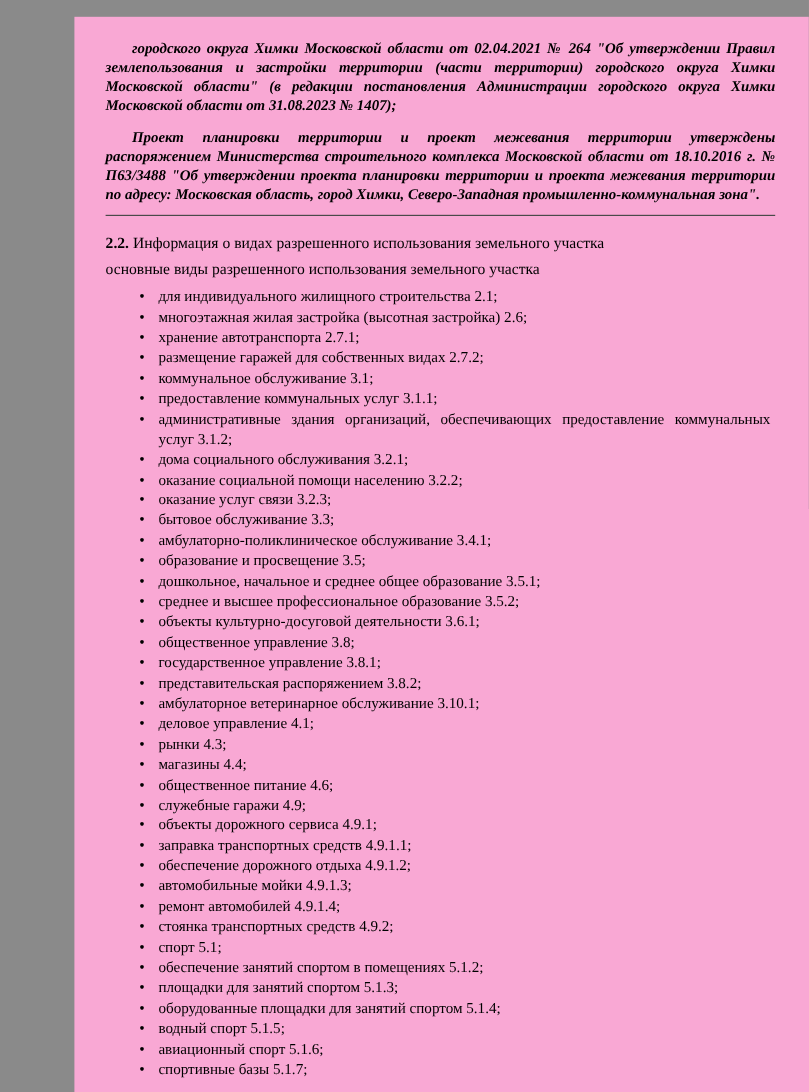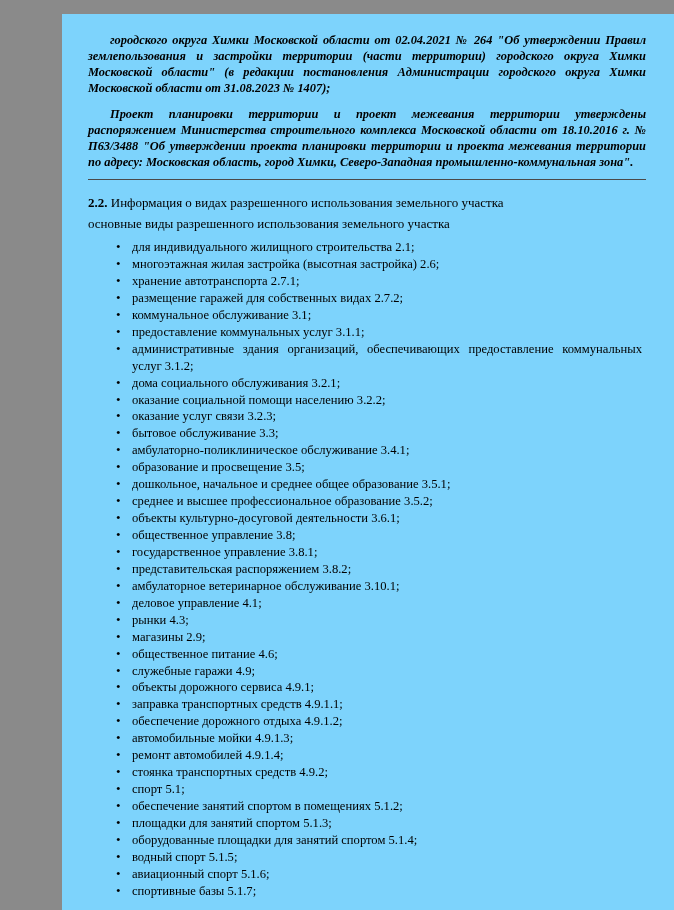--- a/index.html
+++ b/index.html
@@ -12,21 +12,21 @@
     height: 910px;
     overflow: hidden;
     font-family: "Liberation Serif", serif;
   }
   .page {
     position: absolute;
     left: 62px;
     top: 14px;
     width: 612px;
     height: 896px;
-    background: #7dd3fc;
+    background: #f9a8d4;
     box-sizing: border-box;
     padding: 18px 28px 0 26px;
     overflow: hidden;
   }
   .header-block {
     font-style: italic;
     font-weight: bold;
     font-size: 12.4px;
     line-height: 1.30;
     text-align: center;
@@ -125,21 +125,21 @@
     <li>образование и просвещение 3.5;</li>
     <li>дошкольное, начальное и среднее общее образование 3.5.1;</li>
     <li>среднее и высшее профессиональное образование 3.5.2;</li>
     <li>объекты культурно-досуговой деятельности 3.6.1;</li>
     <li>общественное управление 3.8;</li>
     <li>государственное управление 3.8.1;</li>
     <li>представительская распоряжением 3.8.2;</li>
     <li>амбулаторное ветеринарное обслуживание 3.10.1;</li>
     <li>деловое управление 4.1;</li>
     <li>рынки 4.3;</li>
-    <li>магазины 2.9;</li>
+    <li>магазины 4.4;</li>
     <li>общественное питание 4.6;</li>
     <li>служебные гаражи 4.9;</li>
     <li>объекты дорожного сервиса 4.9.1;</li>
     <li>заправка транспортных средств 4.9.1.1;</li>
     <li>обеспечение дорожного отдыха 4.9.1.2;</li>
     <li>автомобильные мойки 4.9.1.3;</li>
     <li>ремонт автомобилей 4.9.1.4;</li>
     <li>стоянка транспортных средств 4.9.2;</li>
     <li>спорт 5.1;</li>
     <li>обеспечение занятий спортом в помещениях 5.1.2;</li>

